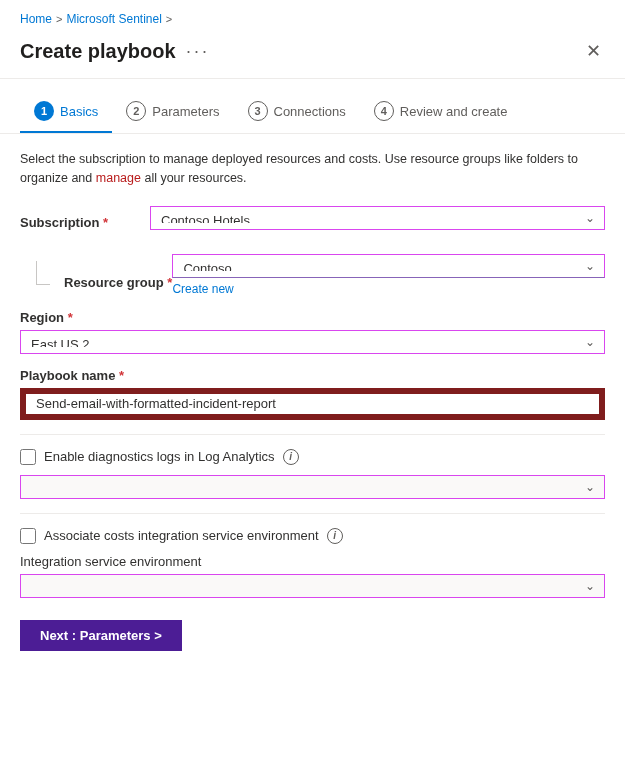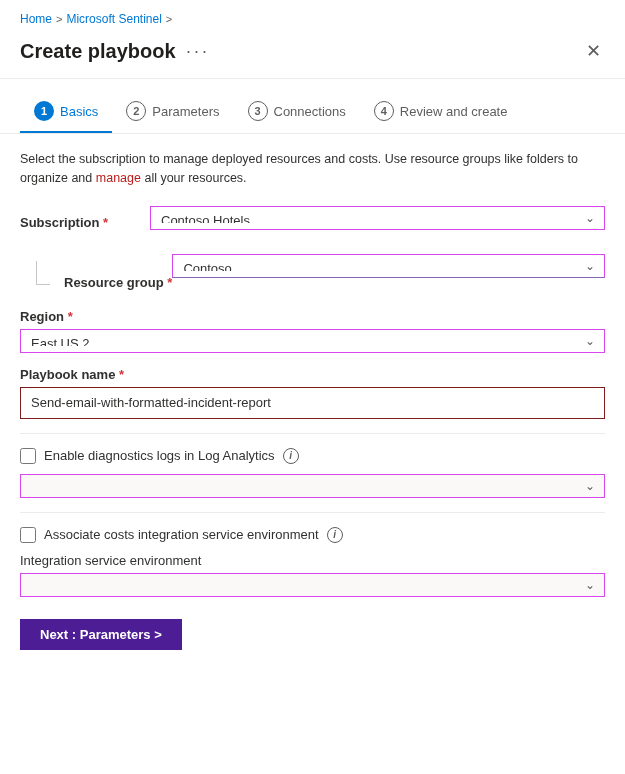--- a/index.html
+++ b/index.html
@@ -152,21 +152,21 @@
       color: #0078d4;
       font-size: 12px;
       cursor: pointer;
       text-decoration: none;
       display: block;
       margin-top: 4px;
     }
     .form-input {
       width: 100%;
       padding: 6px 10px;
-      border: 1px solid #7f1d1d;
+      border: 6px solid #7f1d1d;
       font-size: 13px;
       color: #323130;
       height: 32px;
     }
     .checkbox-row {
       display: flex;
       align-items: center;
       gap: 8px;
       margin-bottom: 10px;
     }
@@ -286,20 +286,21 @@
         </div>
       </div>
     </div>
     <div style="flex:1;">
       <div class="select-wrapper">
         <select class="form-select" style="border-bottom-color: #8764b8;">
           <option>Contoso</option>
         </select>
         <span class="chevron-icon">⌄</span>
       </div>
+      <a class="create-new-link">Create new</a>
     </div>
   </div>
 
   
   <div class="form-section">
     <div class="field-label">
       <span>Region</span> <span class="required">*</span>
     </div>
     <div class="select-wrapper">
       <select class="form-select">

